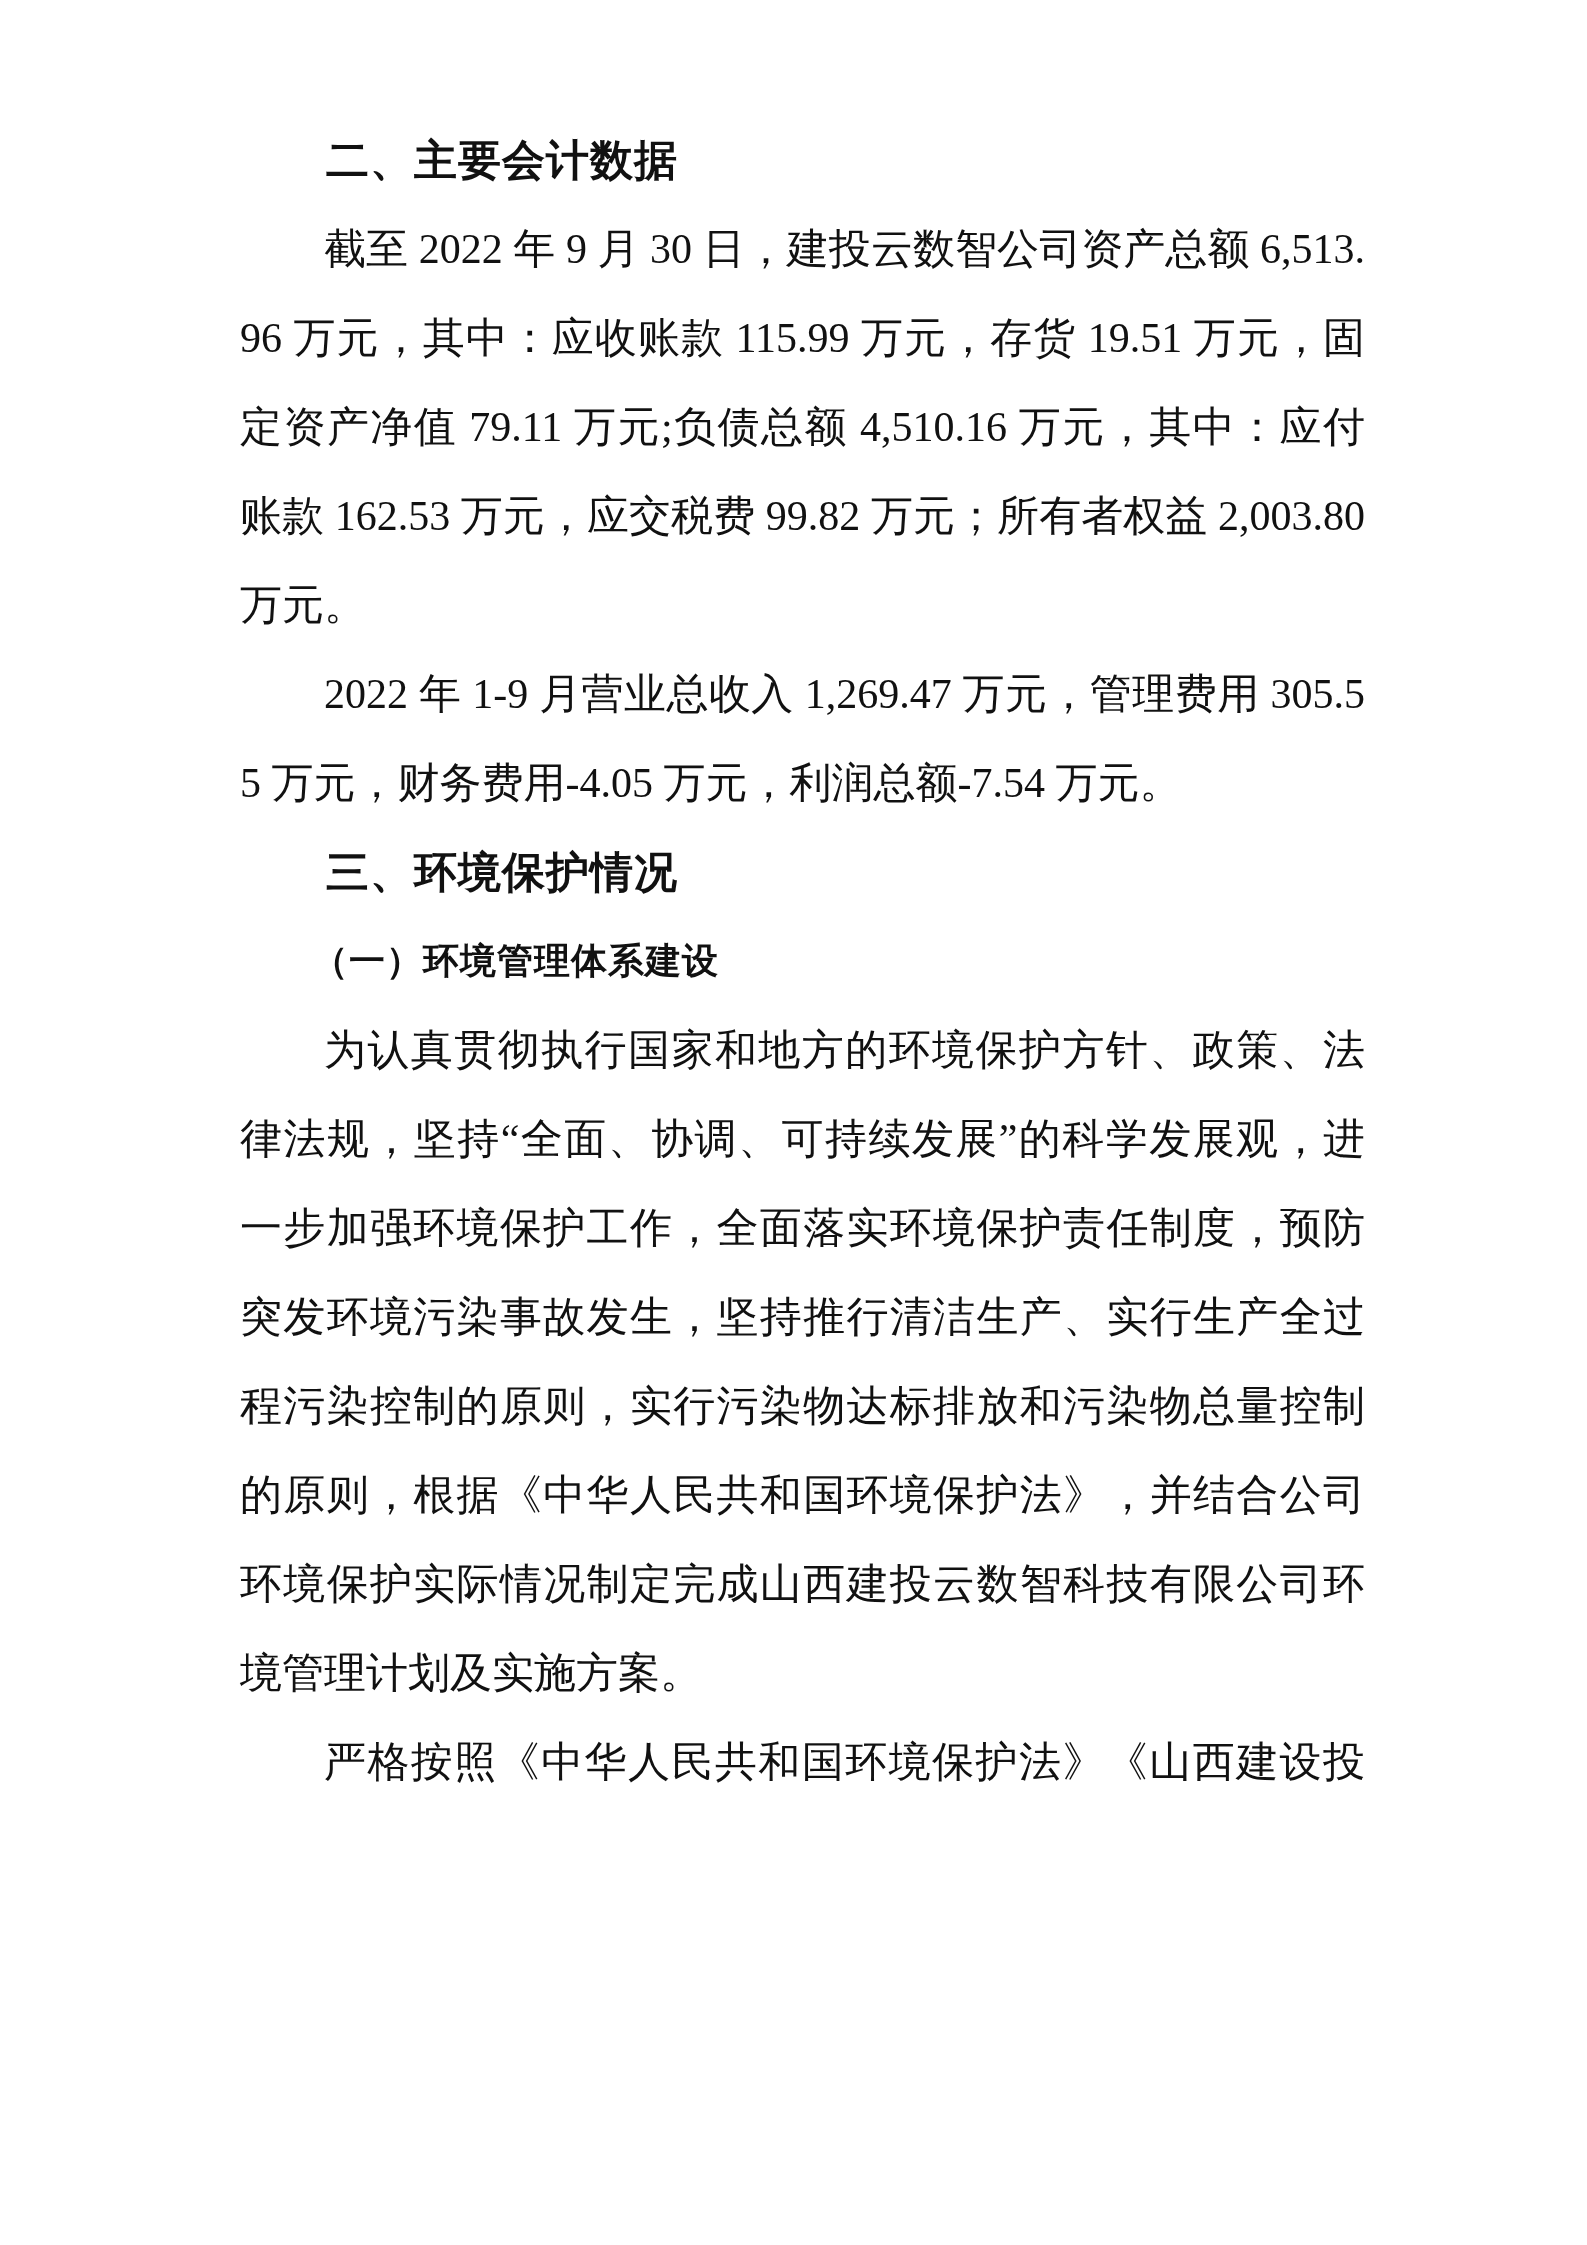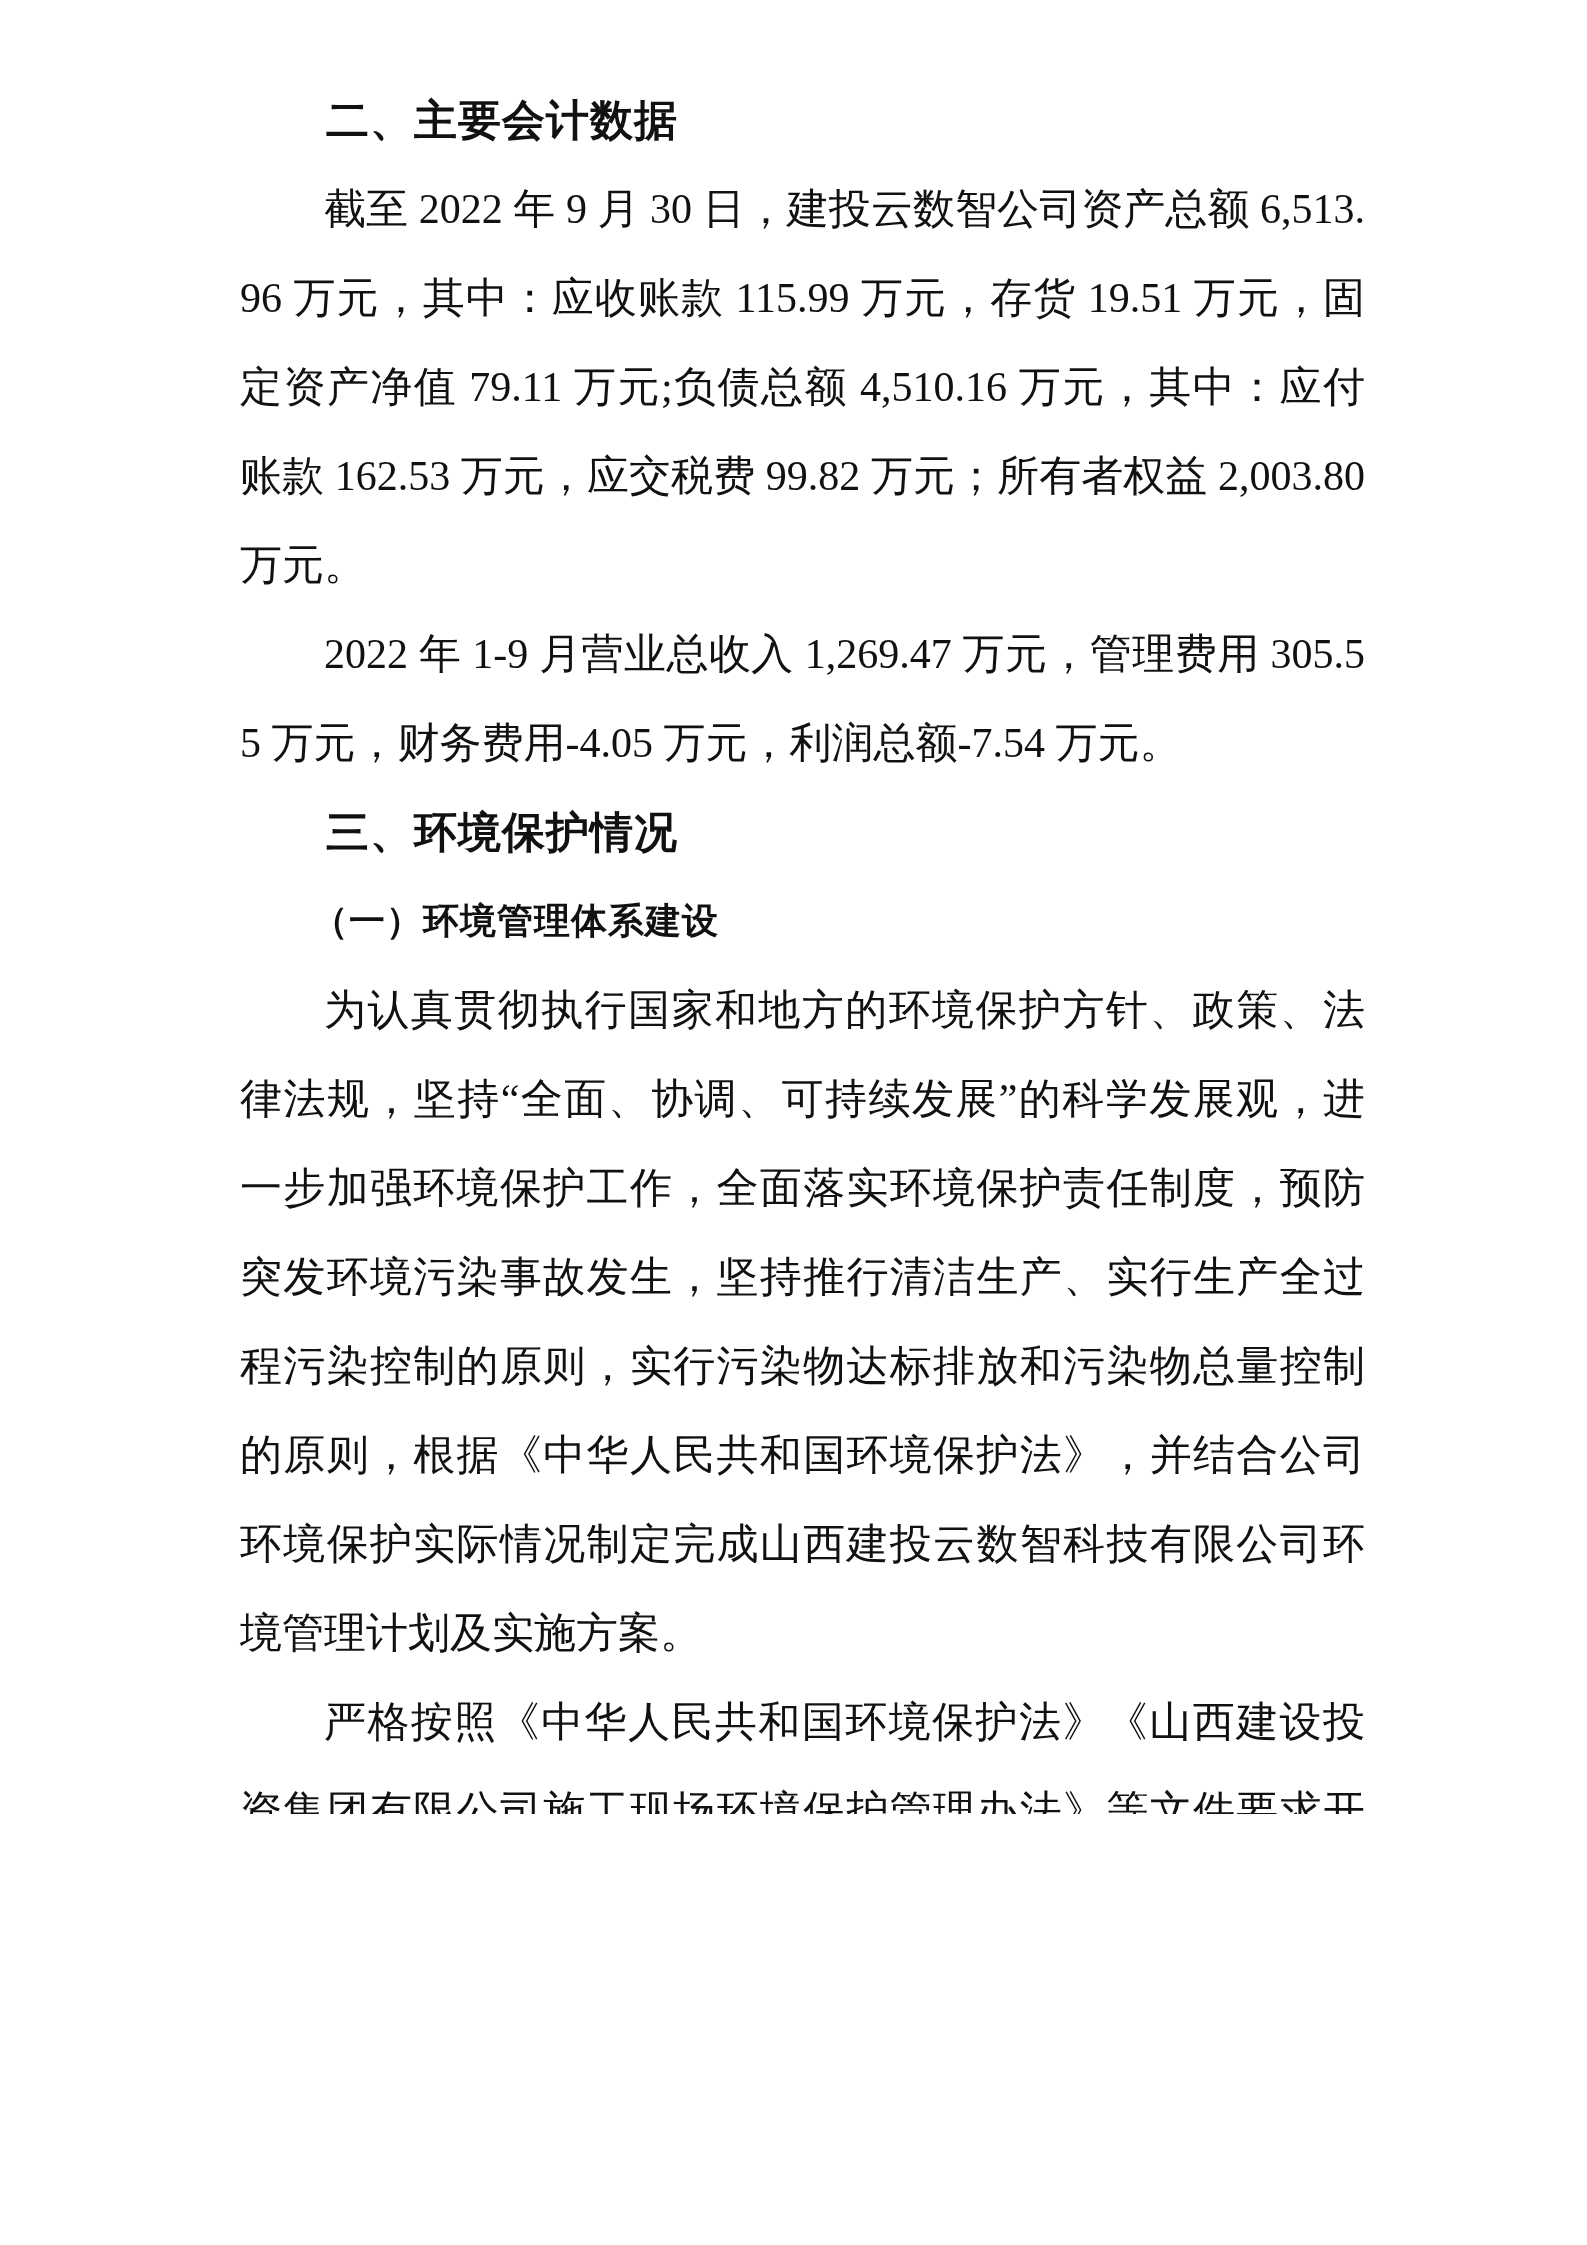--- a/index.html
+++ b/index.html
@@ -6,21 +6,21 @@
     margin: 0;
     padding: 0;
     background: #ffffff;
   }
   .page {
     position: relative;
     width: 1587px;
     height: 1814px;
     box-sizing: border-box;
     background: #ffffff;
-    padding: 76px 222px 0 240px;
+    padding: 116px 222px 0 240px;
     color: #111111;
     font-family: "Liberation Serif", "DejaVu Serif", serif;
     font-size: 42px;
     line-height: 89px;
     overflow: hidden;
   }
   .para {
     margin: 0;
     text-indent: 2em;
     text-align: justify;

